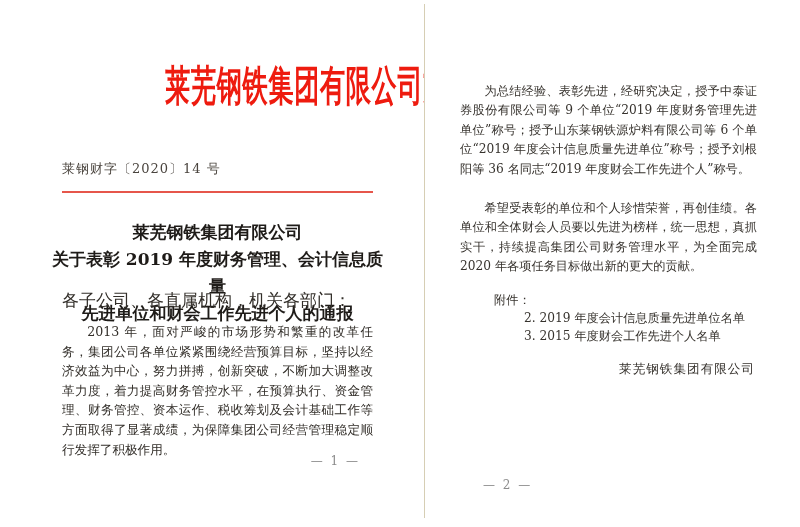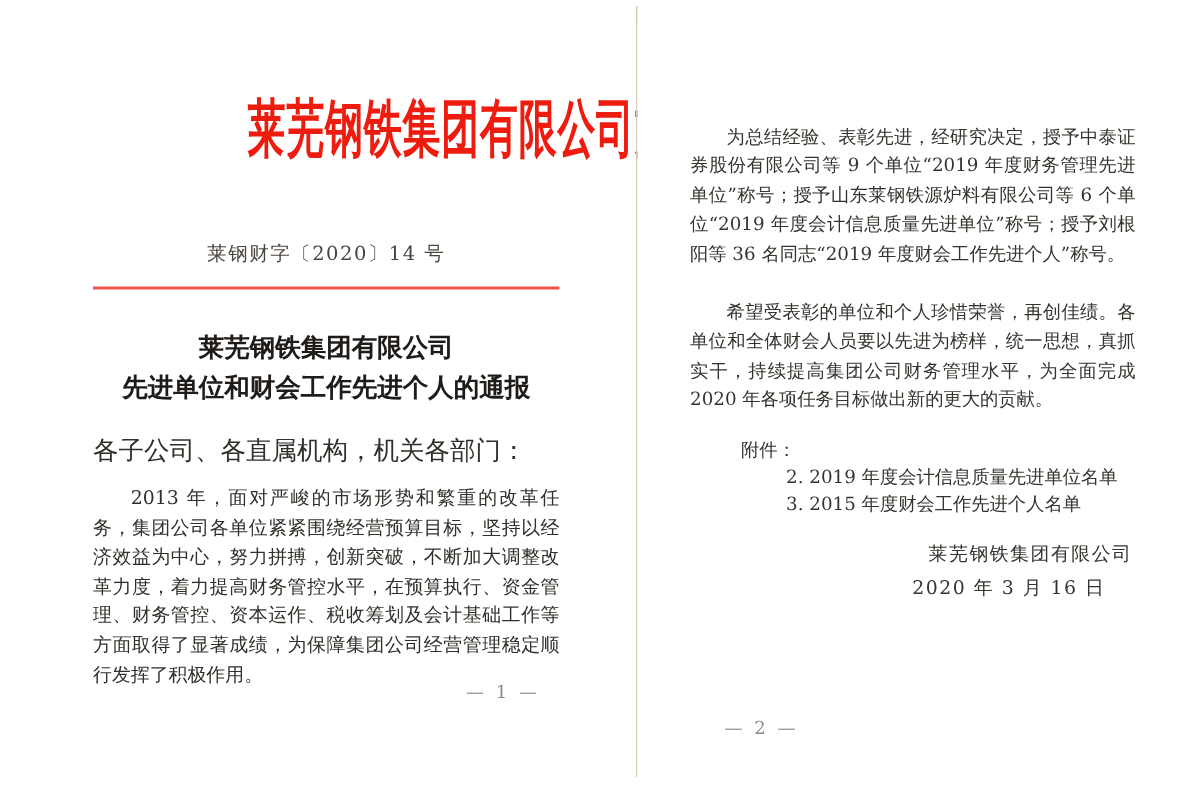--- a/index.html
+++ b/index.html
@@ -22,21 +22,21 @@
     text-align: center; white-space: nowrap;
     color: #ee1b0f; font-weight: bold;
   }
   .red-header .stretch {
     display: inline-block; font-size: 42px; line-height: 48px;
     transform: scaleX(0.60); transform-origin: center;
     letter-spacing: 1px;
   }
   .doc-number {
     position: absolute; left: 0; top: 160px; width: 311px;
-    text-align: center; font-size: 13px; color: #4a443e; letter-spacing: 1px;
+    font-size: 13px; color: #4a443e; letter-spacing: 1px;
   }
   .red-rule {
     position: absolute; left: 0; top: 191px; width: 311px; height: 2px;
     background: #e6564b;
   }
   .doc-title {
     position: absolute; left: -14px; top: 219px; width: 339px;
     text-align: center; font-weight: bold; color: #1e1b18;
     font-size: 17px; line-height: 27px;
   }
@@ -103,20 +103,21 @@
     <div class="red-header">
       <span class="stretch">莱芜钢铁集团有限公司文件</span>
     </div>
 
     <div class="doc-number">莱钢财字〔2020〕14 号</div>
 
     <div class="red-rule"></div>
 
     <div class="doc-title">
       <div>莱芜钢铁集团有限公司</div>
+      <div>关于表彰 2019 年度财务管理、会计信息质量</div>
       <div>先进单位和财会工作先进个人的通报</div>
     </div>
 
     <div class="salutation">各子公司、各直属机构，机关各部门：</div>
 
     <div class="p1-paragraph">2013 年，面对严峻的市场形势和繁重的改革任务，集团公司各单位紧紧围绕经营预算目标，坚持以经济效益为中心，努力拼搏，创新突破，不断加大调整改革力度，着力提高财务管控水平，在预算执行、资金管理、财务管控、资本运作、税收筹划及会计基础工作等方面取得了显著成绩，为保障集团公司经营管理稳定顺行发挥了积极作用。</div>
 
     <div class="page-num-1">— 1 —</div>
   </div>
 </div>
@@ -137,20 +138,19 @@
       <div class="att-row att-indent">
         <span class="att-item">2. 2019 年度会计信息质量先进单位名单</span>
       </div>
       <div class="att-row att-indent">
         <span class="att-item">3. 2015 年度财会工作先进个人名单</span>
       </div>
     </div>
 
     <div class="signature-block">
       <div class="signature-name">莱芜钢铁集团有限公司</div>
-      <div class="signature-date">2020 年 3 月 16 日</div>
     </div>
   </div>
 
   <div class="page-num-2">— 2 —</div>
 
   <div class="page-bottom-edge"></div>
 </div>
 
 </body></html>

